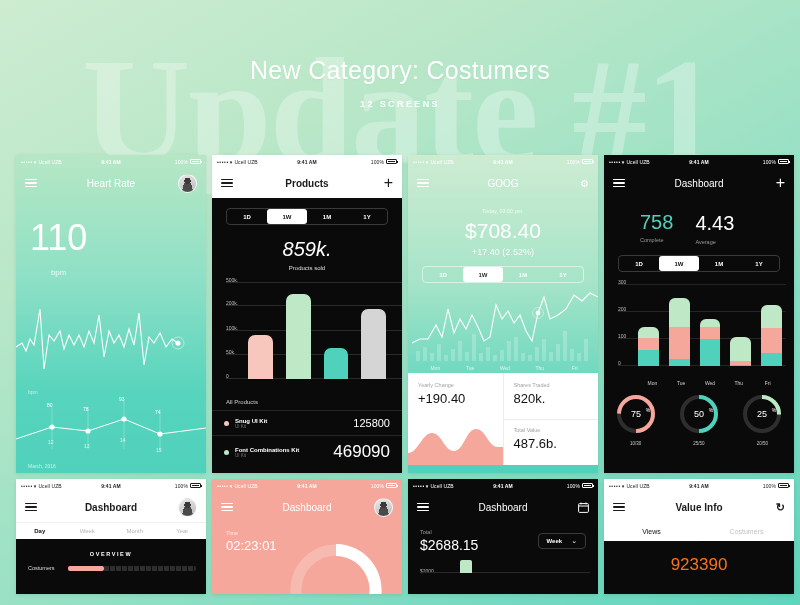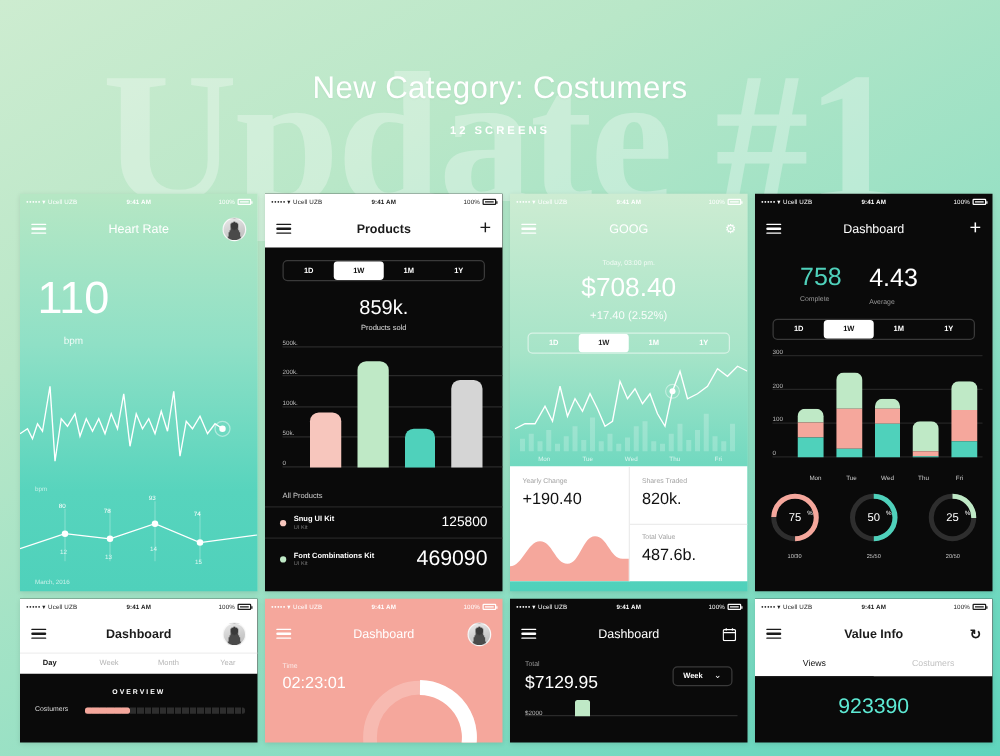--- a/index.html
+++ b/index.html
@@ -181,21 +181,21 @@
       <div style="padding:10px 14px 0 14px;">
         <div class="seg">
           <span class="s">1D</span>
           <span class="s active">1W</span>
           <span class="s">1M</span>
           <span class="s">1Y</span>
         </div>
       </div>
 
       <div style="text-align:center;color:#fff;margin-top:13px;">
-        <div style="font-size:16px;font-weight:400;">859k.</div>
+        <div style="font-size:20px;font-weight:400;font-style:italic;">859k.</div>
         <div style="font-size:6px;margin-top:4px;opacity:.85;">Products sold</div>
       </div>
 
       <div style="position:relative;height:110px;margin-top:8px;">
         <div style="position:absolute;left:0;right:0;top:0;bottom:0;">
           <div style="position:absolute;left:14px;right:0;top:3px;height:1px;background:#2a2a2a;"></div>
           <div style="position:absolute;left:14px;right:0;top:26px;height:1px;background:#2a2a2a;"></div>
           <div style="position:absolute;left:14px;right:0;top:51px;height:1px;background:#2a2a2a;"></div>
           <div style="position:absolute;left:14px;right:0;top:75px;height:1px;background:#2a2a2a;"></div>
           <div style="position:absolute;left:14px;right:0;top:99px;height:1px;background:#2a2a2a;"></div>
@@ -549,21 +549,21 @@
               <rect x="0.6" y="1.6" width="9.8" height="8.8" rx="1" fill="none" stroke="#fff" stroke-width="1"></rect>
               <line x1="0.6" y1="4" x2="10.4" y2="4" stroke="#fff" stroke-width="1"></line>
               <line x1="3" y1="0.6" x2="3" y2="2.4" stroke="#fff" stroke-width="1"></line>
               <line x1="8" y1="0.6" x2="8" y2="2.4" stroke="#fff" stroke-width="1"></line>
             </svg>
         </span>
       </div>
       <div style="display:flex;align-items:center;padding:7px 12px 0 12px;">
         <div>
           <div style="font-size:5.5px;color:#9a9a9a;">Total</div>
-          <div style="font-size:14px;color:#fff;margin-top:2px;">$7129.95</div>
+          <div style="font-size:14px;color:#fff;margin-top:2px;">$2688.15</div>
         </div>
         <div style="margin-left:auto;border:1px solid #3a3a3a;border-radius:4px;padding:4px 8px;display:flex;align-items:center;gap:9px;">
           <span style="font-size:6px;color:#fff;font-weight:700;">Week</span>
           <span style="font-size:7px;color:#fff;line-height:4px;">⌄</span>
         </div>
       </div>
       <div style="position:relative;margin-top:6px;">
         <span class="tiny" style="color:#bdbdbd;padding-left:12px;">$2000</span>
         <div style="position:absolute;left:12px;right:8px;top:13px;height:1px;background:#2a2a2a;"></div>
         <div style="position:absolute;left:52px;top:1px;width:12px;height:13px;background:#bfe9c6;border-radius:2px 2px 0 0;"></div>
@@ -589,16 +589,16 @@
               <i></i>
             </span>
           <span class="title" style="font-weight:700">Value Info</span>
           <span class="right-ic" style="font-size:11px;font-weight:700;">↻</span>
         </div>
         <div style="display:flex;height:19px;align-items:center;">
           <span style="flex:1;text-align:center;font-size:7px;color:#111;border-bottom:1.5px solid #111;line-height:19px;">Views</span>
           <span style="flex:1;text-align:center;font-size:7px;color:#c2c2c2;">Costumers</span>
         </div>
       </div>
-      <div style="text-align:center;color:#5eead4;font-size:17px;padding-top:14px;">923390</div>
+      <div style="text-align:center;color:#f97316;font-size:17px;padding-top:14px;">923390</div>
     </div>
   </div>
 </div>
 
 </body></html>

